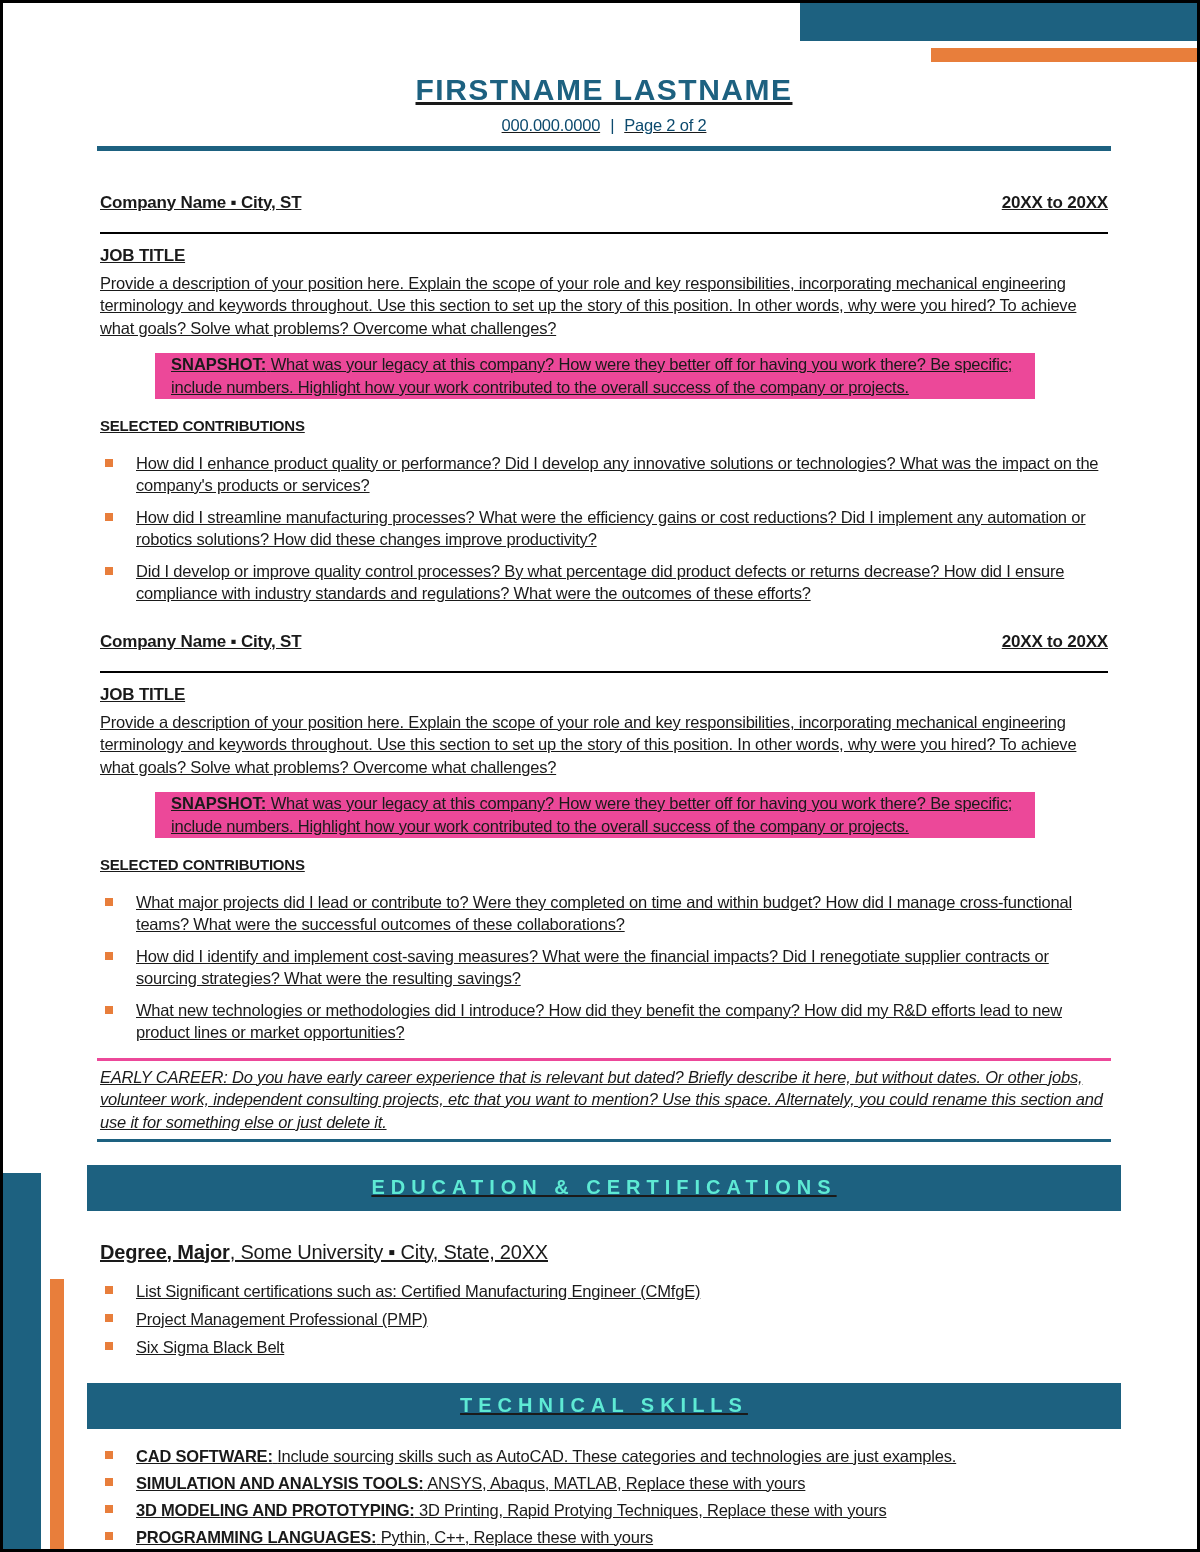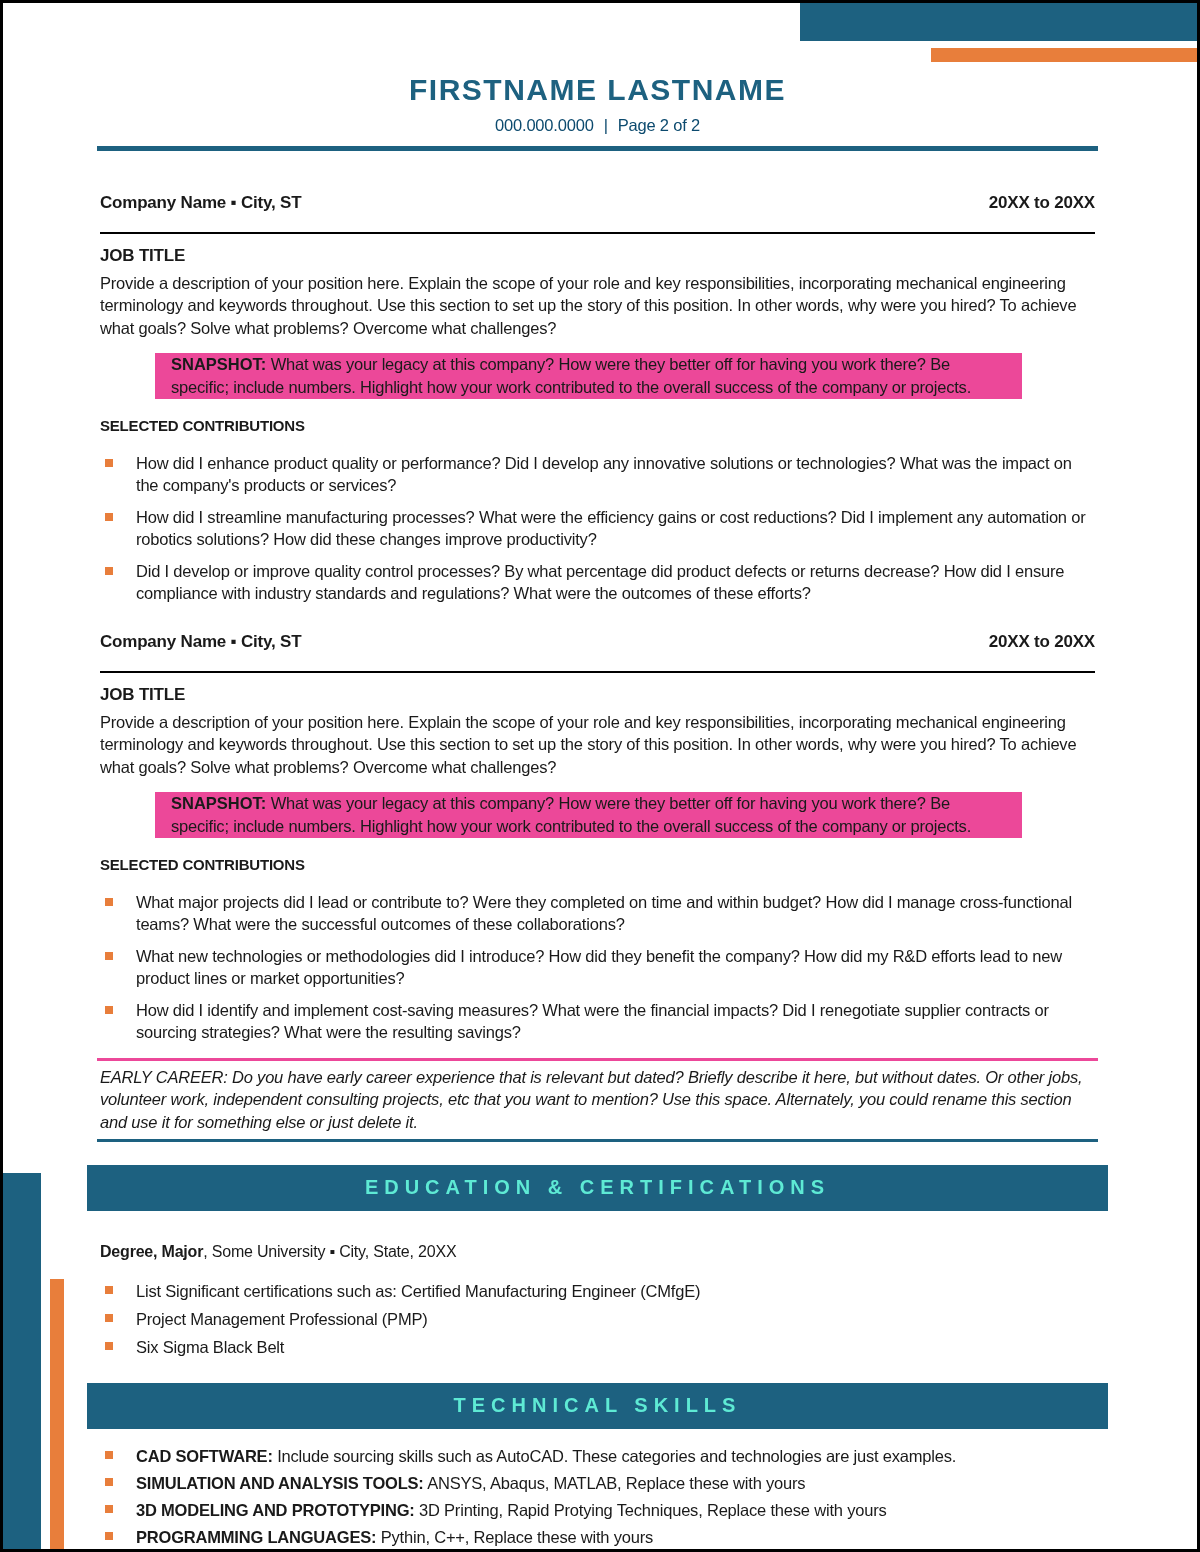--- a/index.html
+++ b/index.html
@@ -15,22 +15,22 @@
     color: #1a1a1a;
   }
   
   .bar { position: absolute; }
   .top-teal   { left: 797px; top: 0px;  right: 0px; height: 38px; background: #1D6180; }
   .top-orange { left: 928px; top: 45px; right: 0px; height: 14px; background: #E87E3B; }
   .left-teal  { left: 0px;  top: 1170px; width: 38px; bottom: 0px; background: #1D6180; }
   .left-orange{ left: 47px; top: 1276px; width: 14px; bottom: 0px; background: #E87E3B; }
 
   .content {
-    position: absolute; left: 97px; right: 102px; top: 0;
-    font-size: 16.5px; line-height: 22.5px; letter-spacing: -0.2px;
+    position: absolute; left: 97px; right: 89px; top: 0;
+    font-size: 16.5px; line-height: 22.5px; letter-spacing: -0.2px; text-decoration: underline;
   }
 
   
   .hdr { padding-top: 70px; text-align: center; }
   .hdr-name {
     color: #1D6180; font-size: 30px; line-height: 34px;
     font-weight: bold; letter-spacing: 1.5px;
   }
   .hdr-contact { margin-top: 7px; font-size: 16.5px; color: #0c4a6e; }
   .hdr-contact .sep { margin: 0 10px; }
@@ -72,21 +72,21 @@
   }
 
   
   .banner {
     margin: 23px -13px 0 -13px;
     background: #1D6180; color: #5eead4;
     text-align: center; font-weight: bold;
     font-size: 20px; letter-spacing: 6px;
     padding: 11px 0 12px 0;
   }
-  .degree-line { margin-top: 30px; font-size: 16px; }
+  .degree-line { margin-top: 30px; font-size: 20px; }
   .cert-list { margin-top: 16px !important; }
   .cert-list li { line-height: 25px; }
   .skill-list { margin-top: 15px !important; }
   .skill-list li { line-height: 24px; }
   .b { font-weight: bold; }
 </style>
 </head>
 <body>
 
 <div class="page">
@@ -130,22 +130,22 @@
         <span>20XX to 20XX</span>
       </div>
       <div class="job-title">JOB TITLE</div>
       <div class="job-desc">Provide a description of your position here. Explain the scope of your role and key responsibilities, incorporating mechanical engineering terminology and keywords throughout. Use this section to set up the story of this position. In other words, why were you hired? To achieve what goals? Solve what problems? Overcome what challenges?</div>
       <div class="snapshot">
         <b>SNAPSHOT:</b> <span>What was your legacy at this company? How were they better off for having you work there? Be specific; include numbers. Highlight how your work contributed to the overall success of the company or projects.</span>
       </div>
       <div class="contrib-heading">SELECTED CONTRIBUTIONS</div>
       <ul class="blist">
         <li><span class="sq"></span><span>What major projects did I lead or contribute to? Were they completed on time and within budget? How did I manage cross-functional teams? What were the successful outcomes of these collaborations?</span></li>
+        <li><span class="sq"></span><span>How did I identify and implement cost-saving measures? What were the financial impacts? Did I renegotiate supplier contracts or sourcing strategies? What were the resulting savings?</span></li>
         <li><span class="sq"></span><span>What new technologies or methodologies did I introduce? How did they benefit the company? How did my R&amp;D efforts lead to new product lines or market opportunities?</span></li>
-        <li><span class="sq"></span><span>How did I identify and implement cost-saving measures? What were the financial impacts? Did I renegotiate supplier contracts or sourcing strategies? What were the resulting savings?</span></li>
       </ul>
     </div>
 
     <div class="early">EARLY CAREER: Do you have early career experience that is relevant but dated? Briefly describe it here, but without dates. Or other jobs, volunteer work, independent consulting projects, etc that you want to mention? Use this space. Alternately, you could rename this section and use it for something else or just delete it.</div>
 
     <div class="banner">EDUCATION &amp; CERTIFICATIONS</div>
     <div class="degree-line">
       <span class="b">Degree, Major</span><span>, Some University ▪ City, State, 20XX</span>
     </div>
     <ul class="blist tight cert-list">

